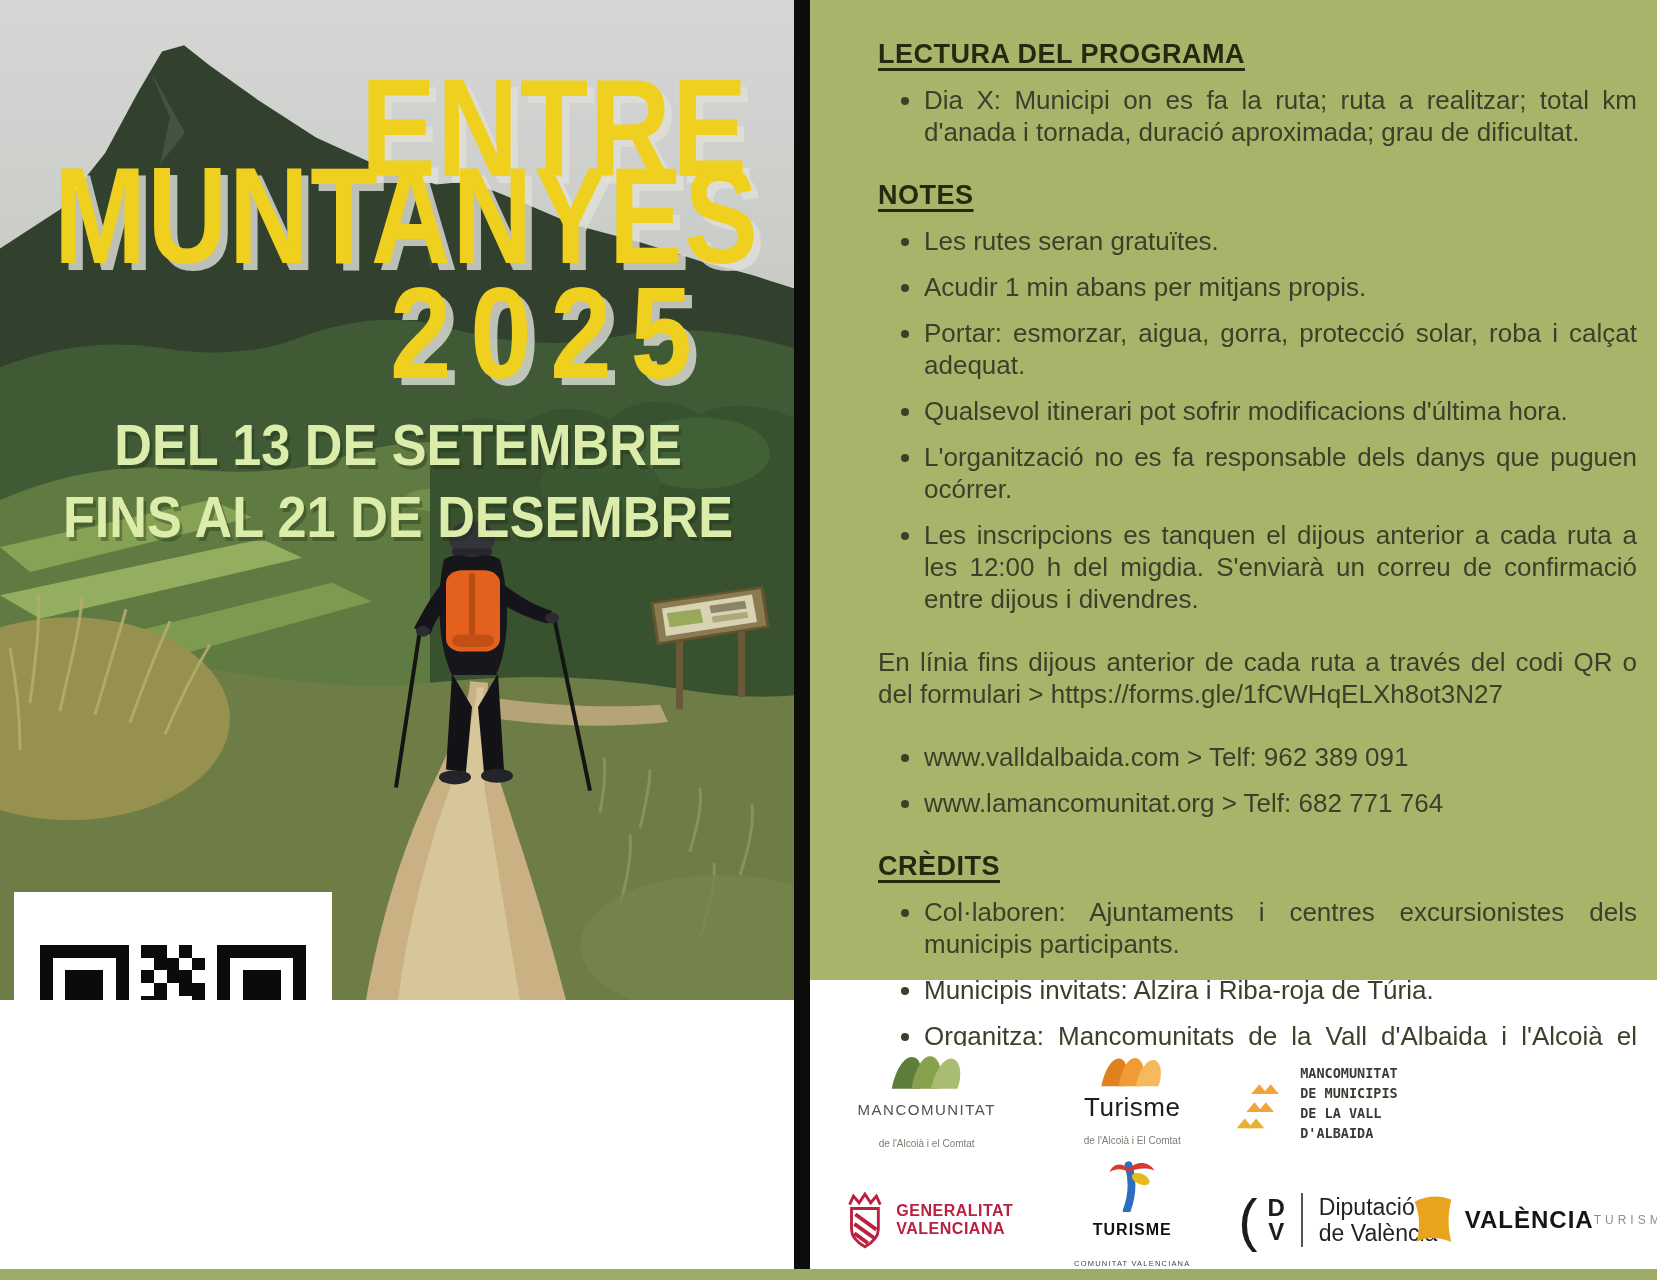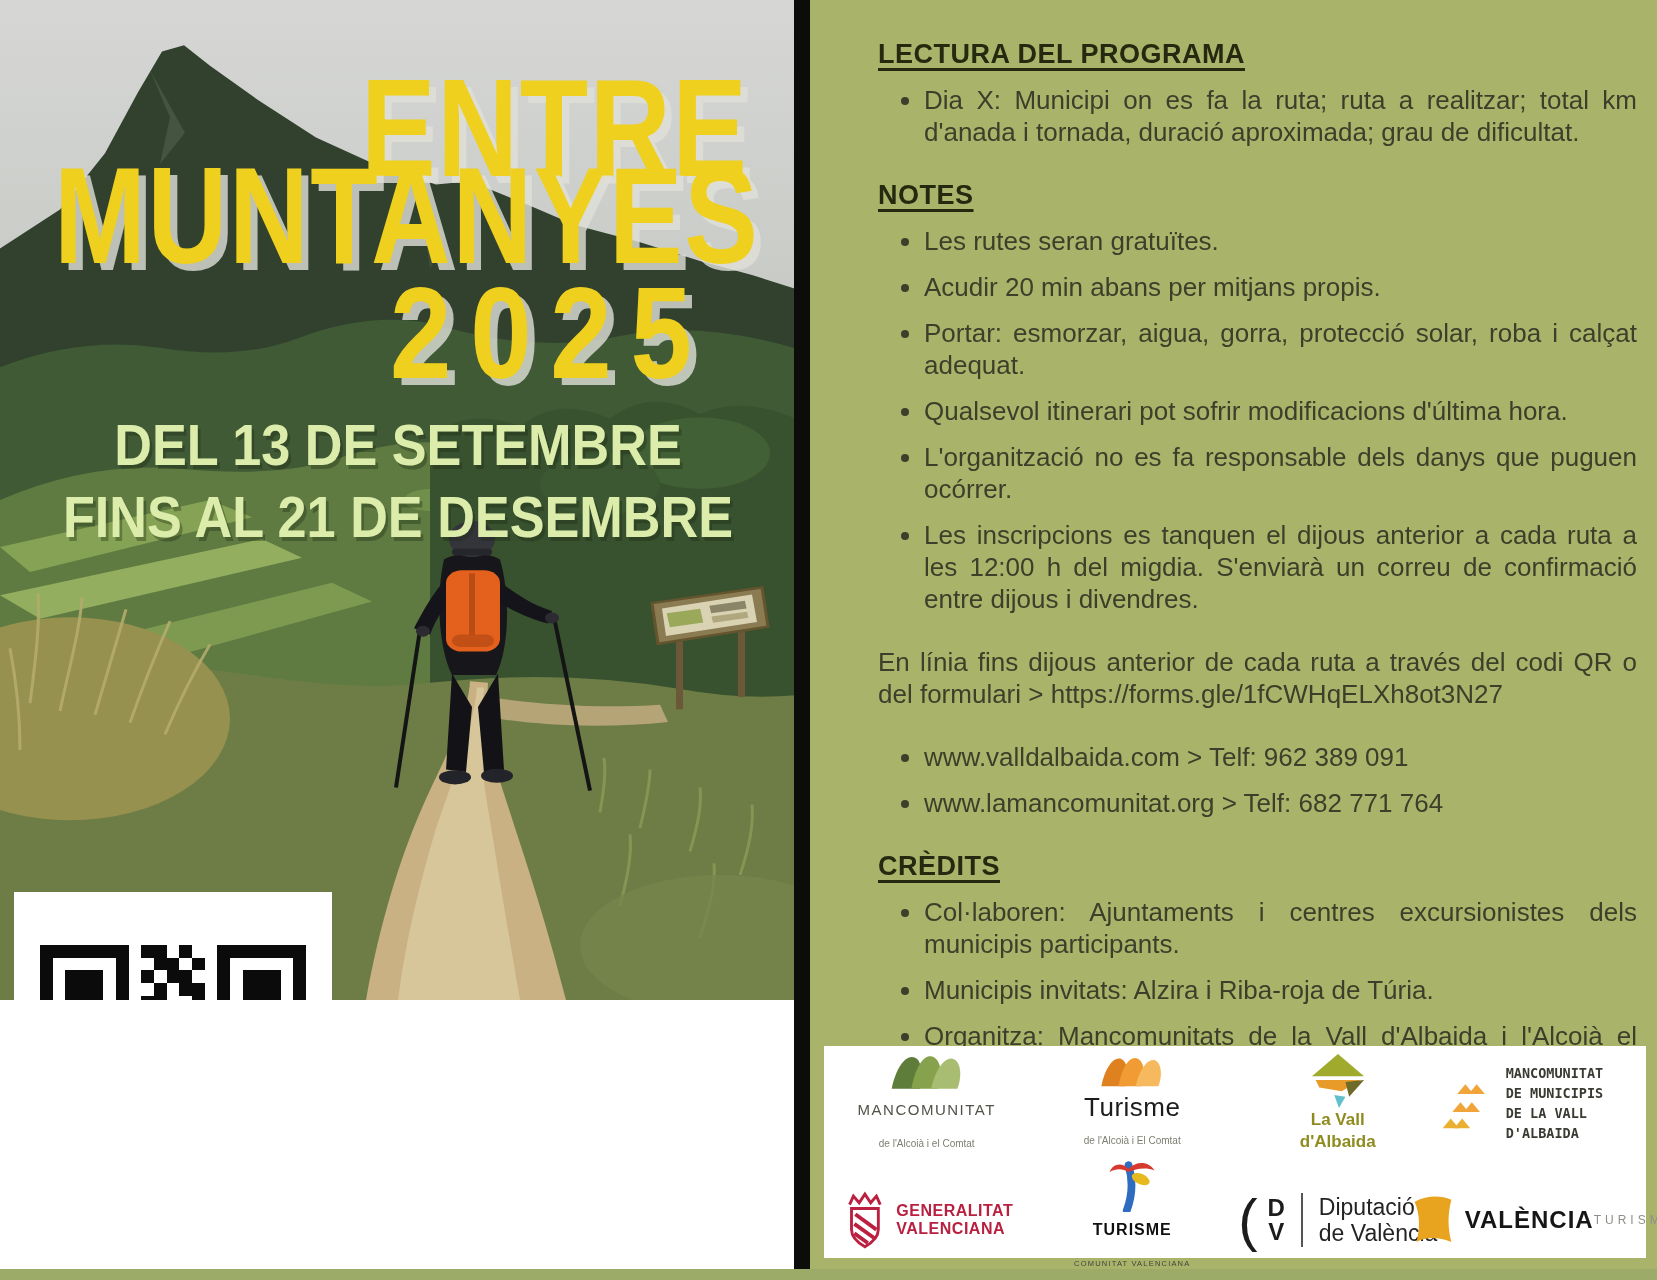--- a/index.html
+++ b/index.html
@@ -31,21 +31,21 @@
   .qr-box svg { width:266px; height:266px; fill:#0b0b0b; shape-rendering:crispEdges; }
   .inscr-label {
     position:absolute; top:1108px; right:50px; font-size:44px; font-weight:700; color:#ffffff;
     white-space:nowrap; transform:scaleX(0.88); transform-origin:100% 0;
     text-shadow:2px 3px 6px rgba(0,0,0,0.45); letter-spacing:1px;
   }
   
   .divider { position:absolute; left:794px; top:0; width:16px; height:1280px; background:#0c0c0a; }
   
   .info {
-    position:absolute; left:810px; top:0; width:847px; height:1280px; background:#a9b46a;
+    position:absolute; left:810px; top:0; width:847px; height:980px; background:#a9b46a;
     color:#3c3f2a; box-sizing:border-box; padding:38px 20px 0 68px; font-size:26px; line-height:32px;
   }
   .info h2 {
     margin:0; font-size:27px; line-height:32px; color:#24290f; font-weight:700; letter-spacing:0.5px;
     text-decoration:underline; text-decoration-thickness:3px; text-underline-offset:5px;
   }
   .info section { margin-bottom:31px; }
   .info ul { margin:5px 0 0 0; padding-left:46px; list-style:disc outside; }
   .info li { margin:14px 0; text-align:justify; }
   .info p.para { margin:5px 0 0 0; text-align:justify; }
@@ -432,21 +432,21 @@
       <h2>LECTURA DEL PROGRAMA</h2>
       <ul>
         <li>Dia X: Municipi on es fa la ruta; ruta a realitzar; total km d'anada i tornada, duració aproximada; grau de dificultat.</li>
       </ul>
     </section>
 
     <section>
       <h2>NOTES</h2>
       <ul>
         <li>Les rutes seran gratuïtes.</li>
-        <li>Acudir 20 min abans per mitjans propis.</li>
+        <li>Acudir 1 min abans per mitjans propis.</li>
         <li>Portar: esmorzar, aigua, gorra, protecció solar, roba i calçat adequat.</li>
         <li>Qualsevol itinerari pot sofrir modificacions d'última hora.</li>
         <li>L'organització no es fa responsable dels danys que puguen ocórrer.</li>
         <li>Les inscripcions es tanquen el dijous anterior a cada ruta a les 12:00 h del migdia. S'enviarà un correu de confirmació entre dijous i divendres.</li>
       </ul>
     </section>
 
     <section>
       <p class="para">En línia fins dijous anterior de cada ruta a través del codi QR o del formulari &gt; https://forms.gle/1fCWHqELXh8ot3N27</p>
     </section>
@@ -483,32 +483,20 @@
         </div>
         <div class="logo-cell">
           <div class="stack">
             <svg width="92" height="40" viewBox="0 0 90 56">
               <path d="M2,52 C8,24 20,10 30,14 C38,17 40,30 36,52 Z" fill="#e0811f"></path>
               <path d="M26,52 C32,20 44,8 54,14 C62,19 64,34 58,52 Z" fill="#f09b33"></path>
               <path d="M50,52 C56,26 68,12 78,16 C86,20 88,36 82,52 Z" fill="#f7b95d"></path>
             </svg>
             <div class="turisme-word">Turisme</div>
             <div class="cap-sub">de l'Alcoià i El Comtat</div>
-          </div>
-        </div>
-        <div class="logo-cell">
-          <div class="stack">
-            <svg width="62" height="54" viewBox="0 0 60 58">
-              <path d="M30,0 L58,24 L2,24 Z" fill="#a0ab2d"></path>
-              <path d="M6,28 L54,28 L34,40 L10,36 Z" fill="#e89b28"></path>
-              <path d="M38,30 L58,28 L42,46 Z" fill="#6d6a2a"></path>
-              <path d="M26,44 L38,46 L31,58 Z" fill="#62c0cc"></path>
-            </svg>
-            <div class="vall-cap">La Vall</div>
-            <div class="vall-cap">d'Albaida</div>
           </div>
         </div>
         <div class="logo-cell">
           <div class="lockup">
             <svg width="64" height="62" viewBox="0 0 68 66">
               <g fill="#f0a43a">
                 <path d="M20,22 L30,10 L40,22 Z"></path>
                   <path d="M34,22 L44,10 L54,22 Z"></path>
                 <path d="M14,44 L24,32 L34,44 Z"></path>
                   <path d="M28,44 L38,32 L48,44 Z"></path>

